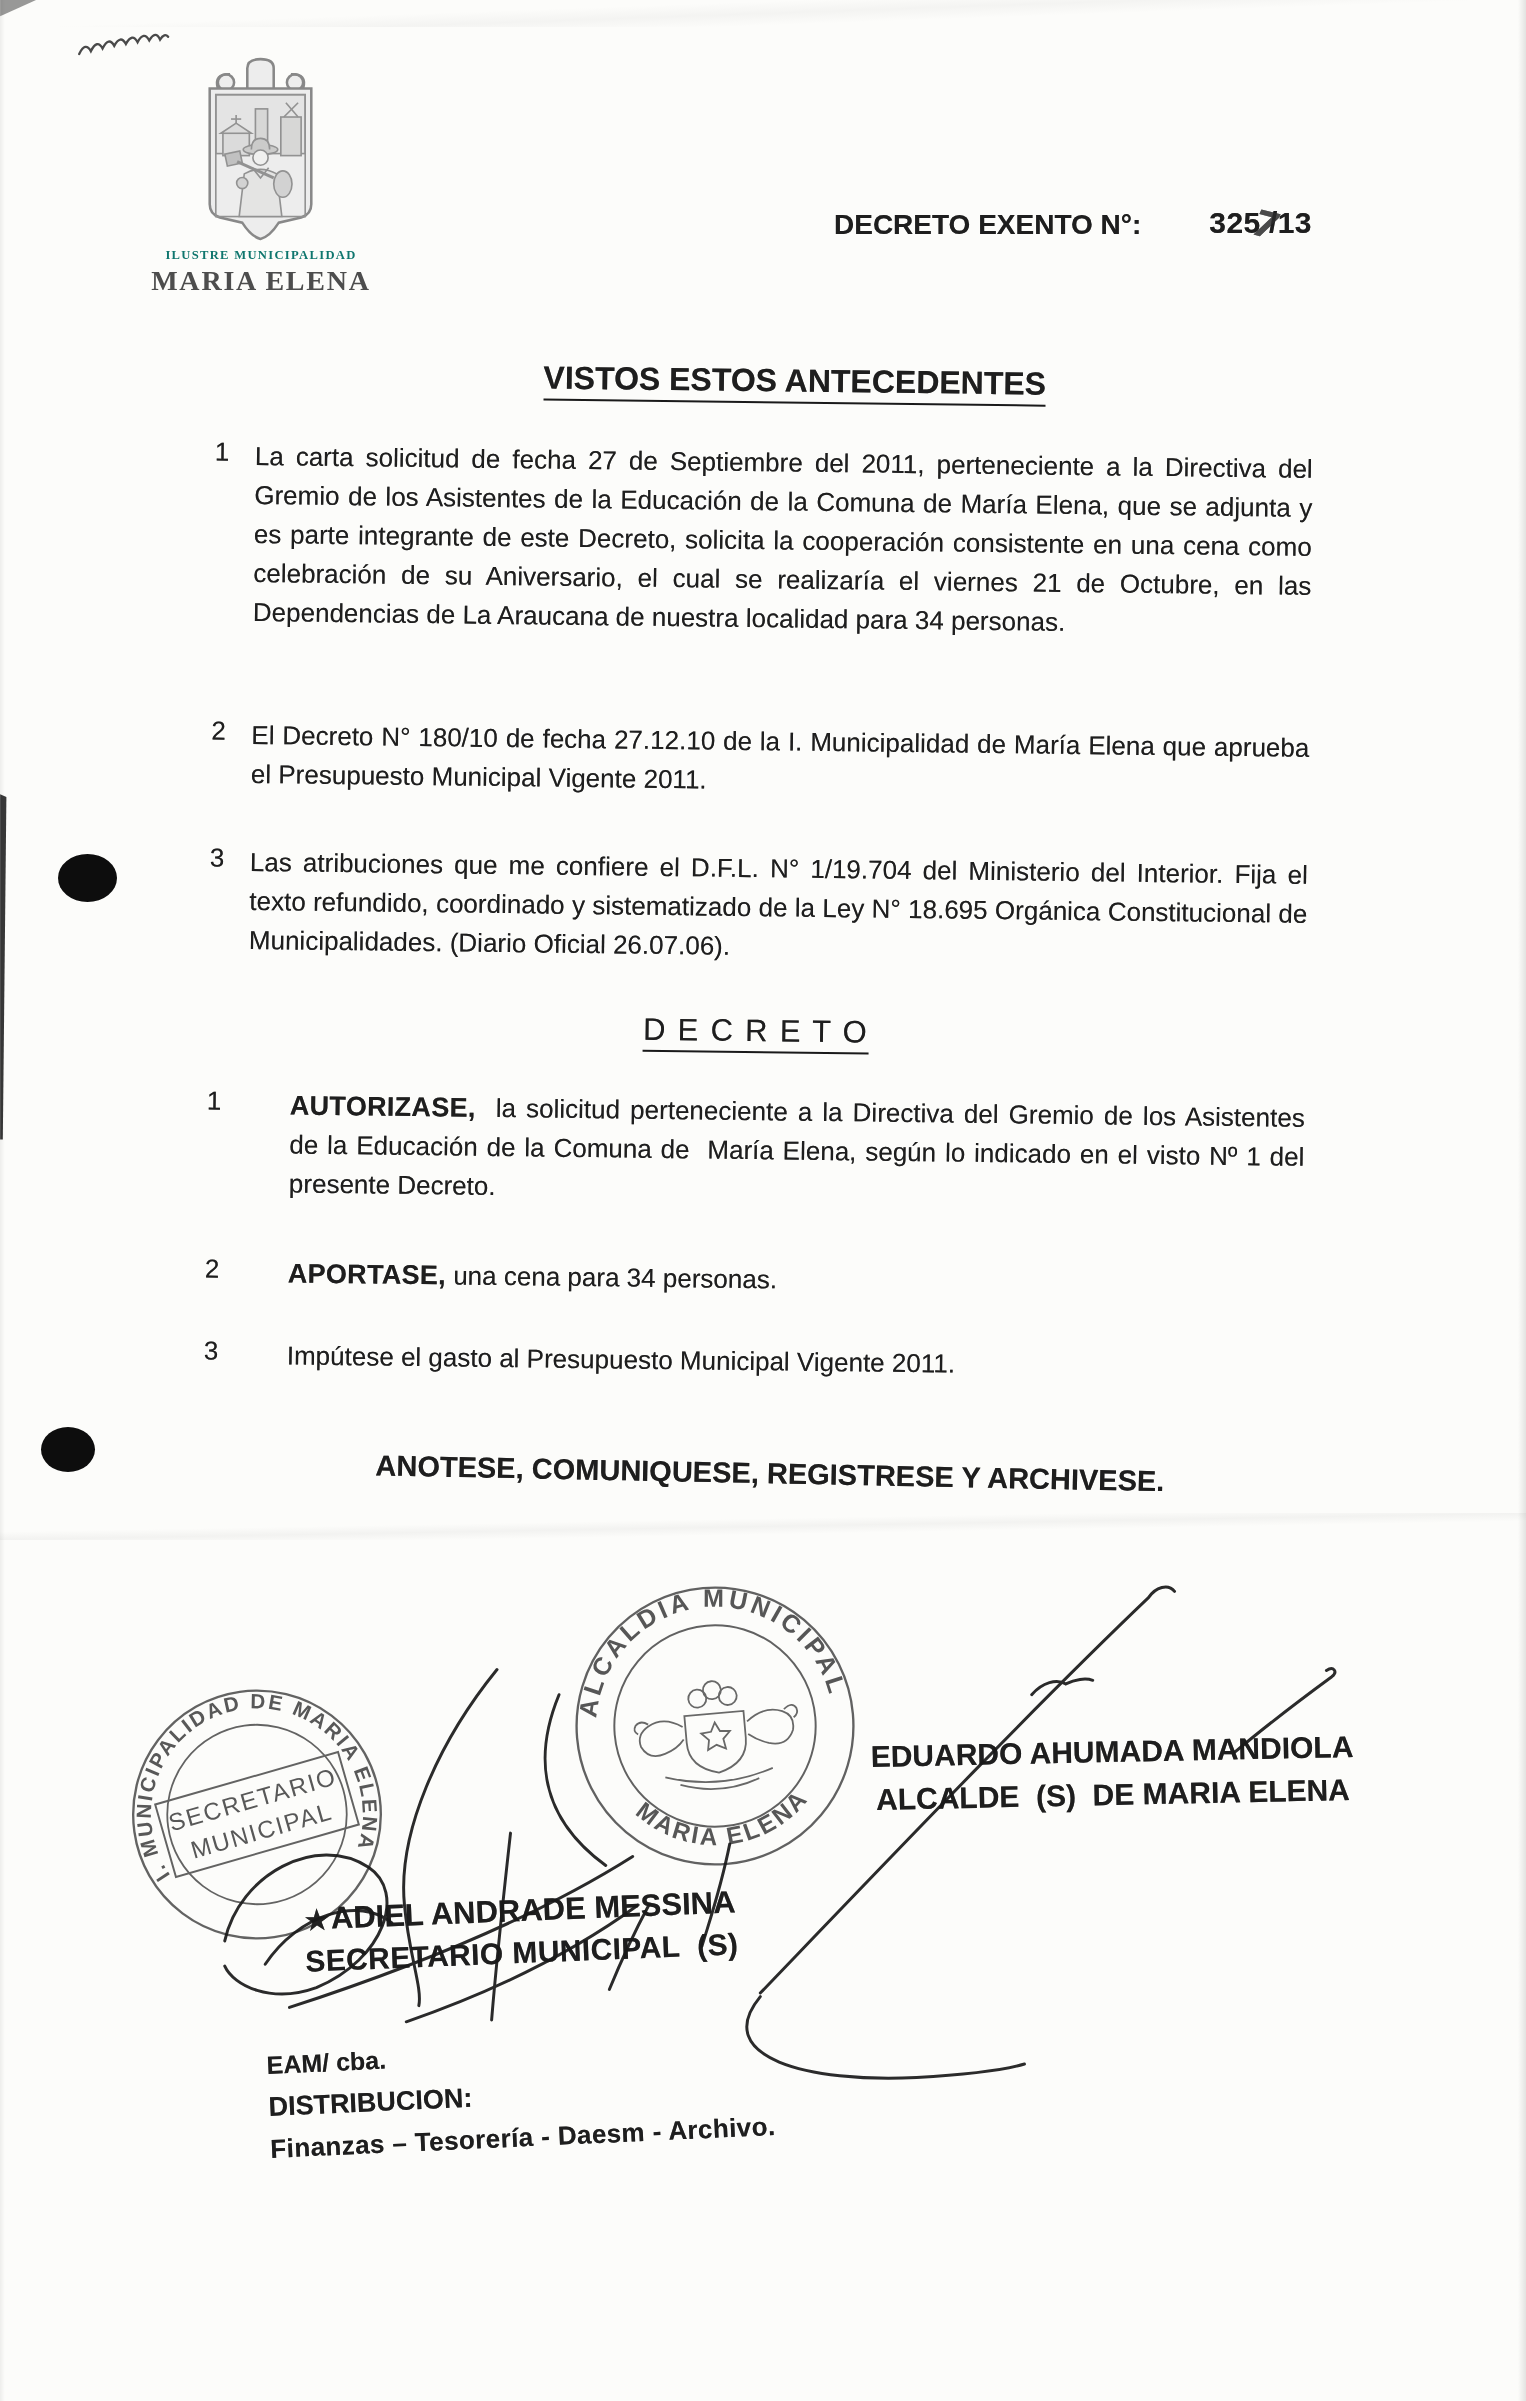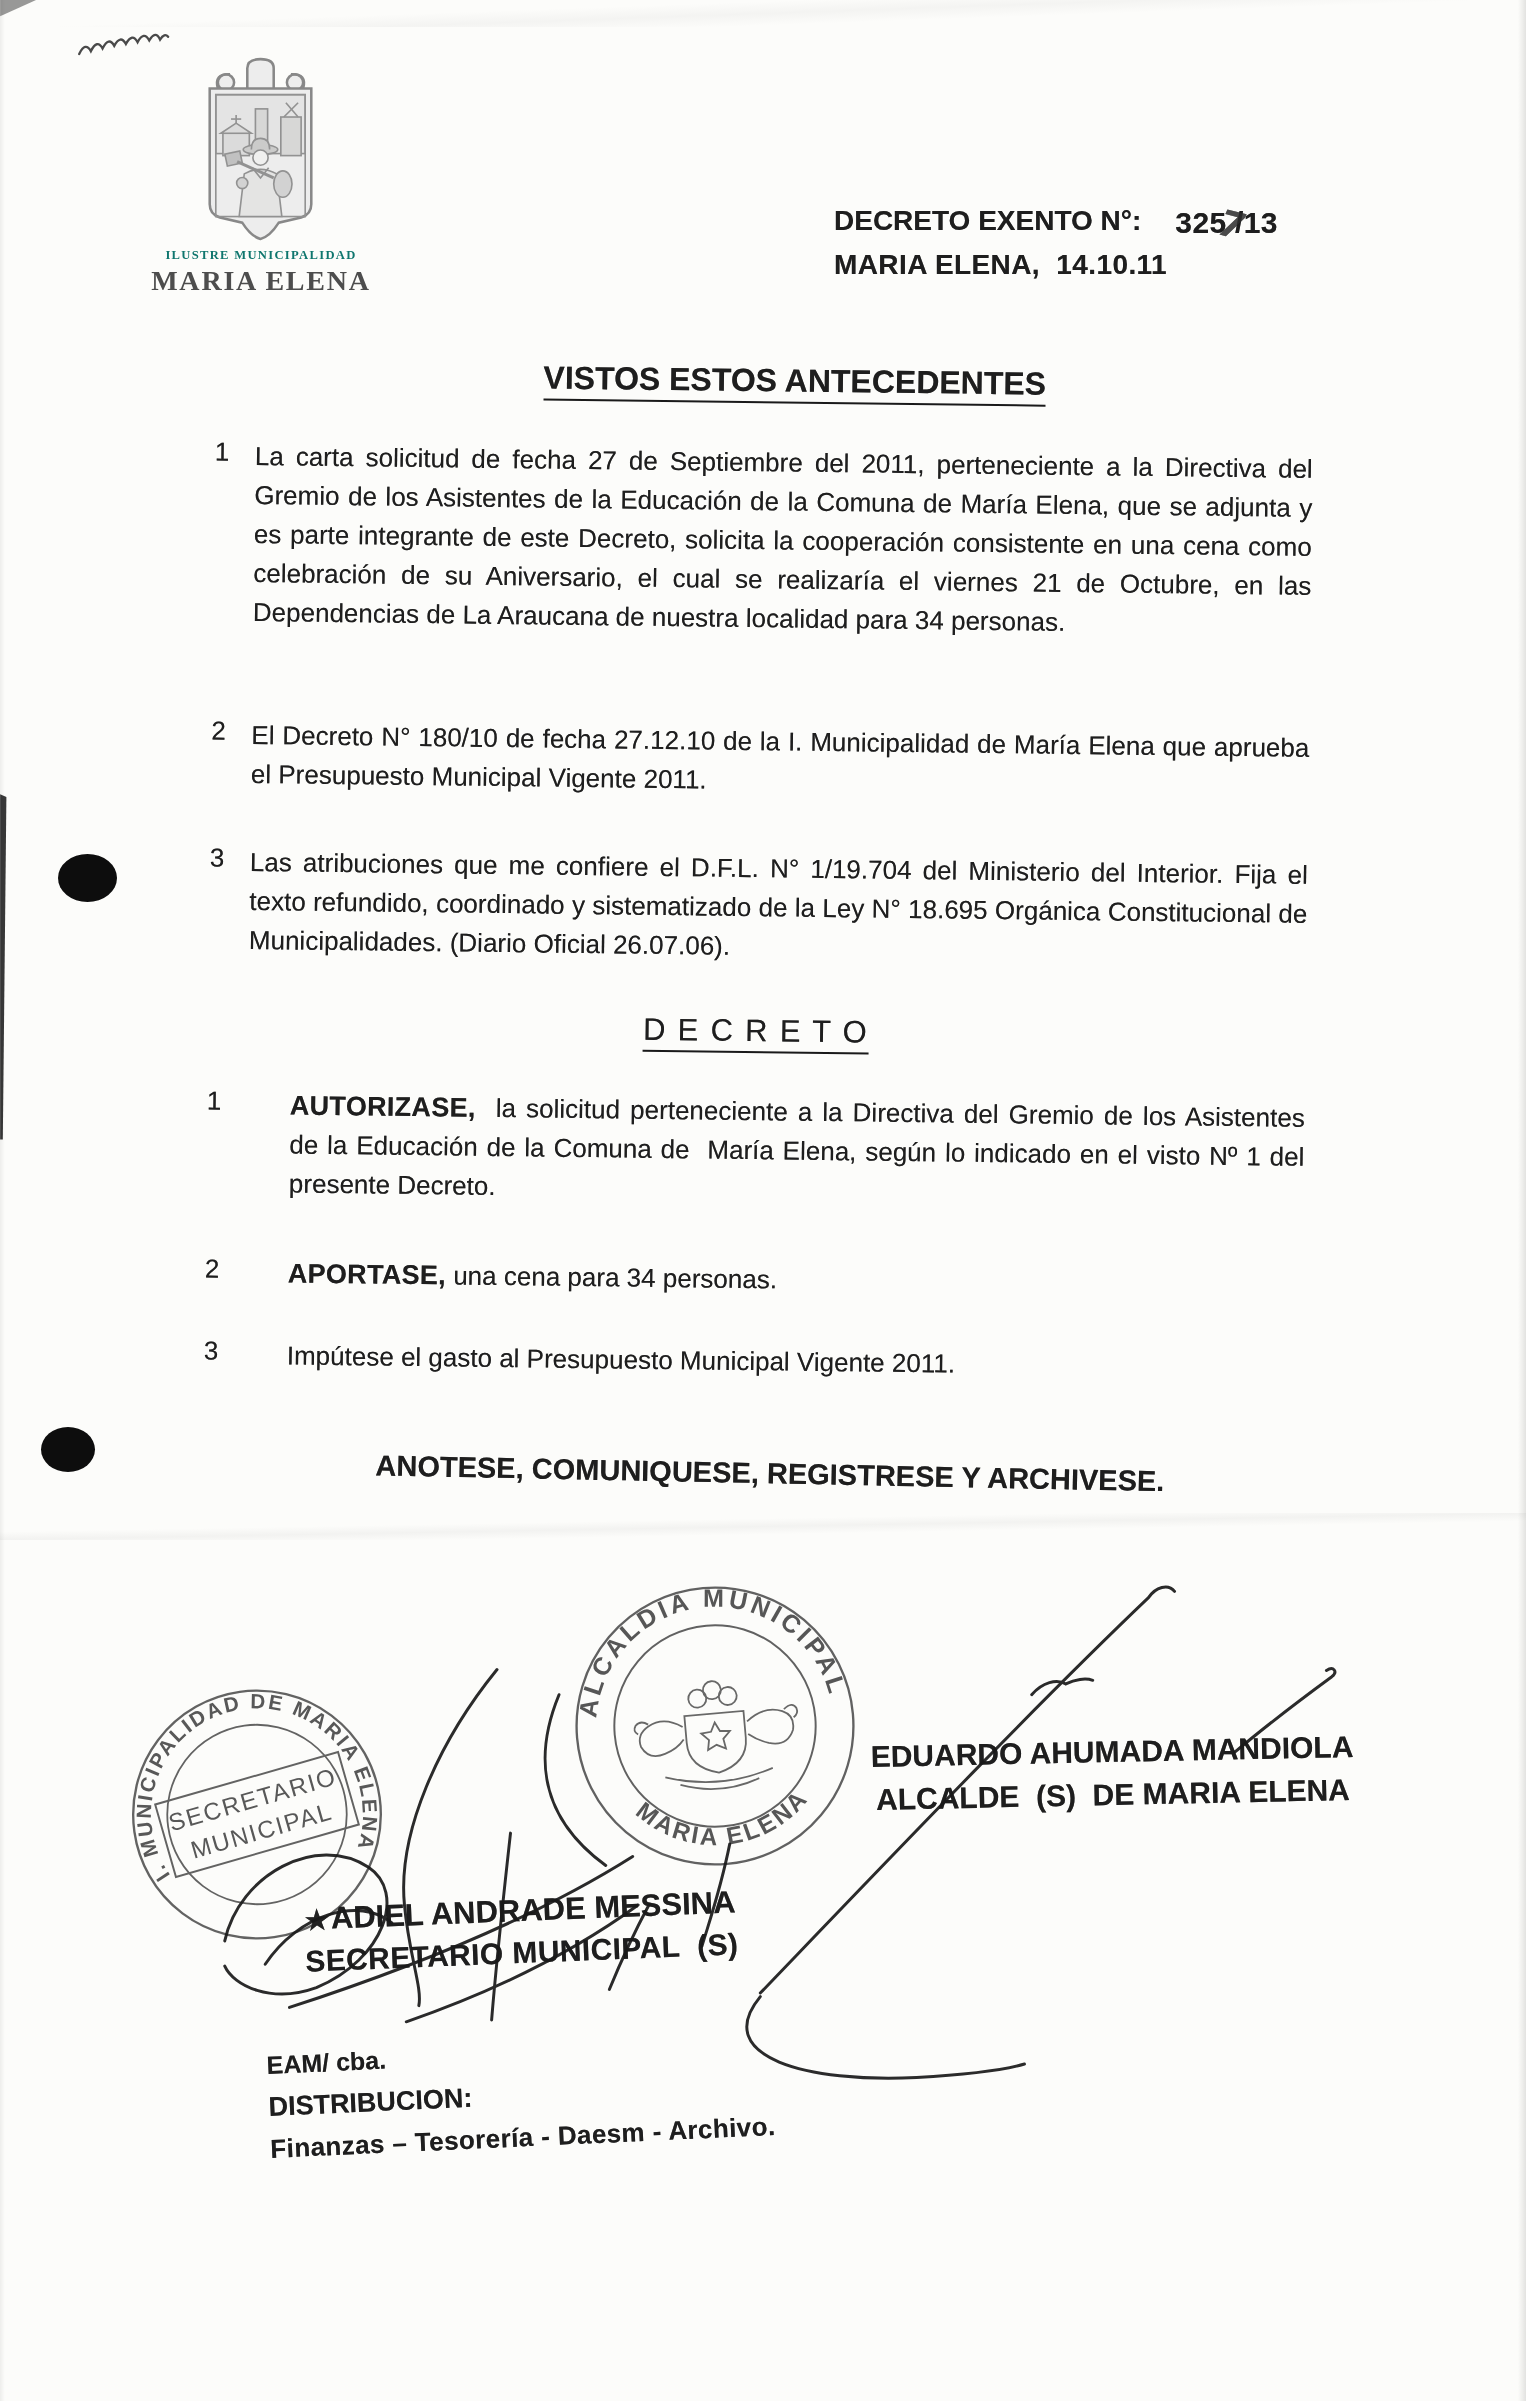--- a/index.html
+++ b/index.html
@@ -13,21 +13,21 @@
   .edge-left{left:0;top:0;width:4.5px;height:100%;background:linear-gradient(to right,rgba(0,0,0,.06),rgba(0,0,0,0));}
   .crease{left:0;width:100%;height:27px;}
   .crease.c1{top:768;background:linear-gradient(178deg,rgba(0,0,0,0) 35%,rgba(90,90,90,.05) 50%,rgba(0,0,0,0) 65%);}
   .crease.c2{top:1513px;background:linear-gradient(179deg,rgba(0,0,0,0) 35%,rgba(90,90,90,.06) 50%,rgba(0,0,0,0) 65%);}
   .punch{background:#0d0d0d;border-radius:50%;}
   
   #logo-captions{left:135px;top:248px;width:252px;text-align:center;font-family:"Liberation Serif",serif;}
   #logo-org-line{font-size:12.6px;font-weight:bold;letter-spacing:1.3px;color:#0f766e;}
   #logo-org-name{font-size:28px;font-weight:bold;letter-spacing:1.8px;color:#4d4d4d;margin-top:1.8px;}
   #decree-head{left:834px;top:200px;width:503px;}
-  #decree-line1{font-size:28px;font-weight:bold;display:flex;align-items:center;}
+  #decree-line1{font-size:28px;font-weight:bold;display:flex;align-items:flex-end;gap:34px;}
   #decree-number-group{margin-left:34px;font-size:30px;letter-spacing:0.4px;display:inline-flex;align-items:baseline;}
   .hand-digit{display:inline-block;font-family:"DejaVu Sans",sans-serif;font-size:36px;font-weight:bold;color:#2c2c2c;
               transform:rotate(14deg) skewX(-10deg) translateY(4.5px);margin:0 -11.7px 0 -5.4px;opacity:.85;}
   #decree-line2{font-size:28px;font-weight:bold;margin-top:8px;letter-spacing:0.4px;}
   
   #body-col{left:0;top:0;width:1526px;height:1528px;transform:rotate(.7deg);transform-origin:256px 359px;}
   #vistos-title{left:485px;top:356px;width:620px;text-align:center;font-size:32px;font-weight:bold;}
   .u{border-bottom:2.7px solid #1a1a1a;padding-bottom:2.7px;}
   .row{position:absolute;left:0;width:1526px;}
   .row .num{position:absolute;left:216px;top:0;font-size:26px;}
@@ -107,21 +107,20 @@
 
   <div class="abs ink" id="decree-head">
     <div id="decree-line1">
       <span>DECRETO EXENTO N°:</span>
       <span id="decree-number-group">
         <span>325</span>
           <span class="hand-digit">7</span>
           <span>/13</span>
       </span>
     </div>
-    <div id="decree-line2" class="keep-sp">MARIA ELENA,  14.10.11</div>
   </div>
 
   <div class="abs ink" id="body-col">
 
     <div class="abs" id="vistos-title">
       <span class="u">VISTOS ESTOS ANTECEDENTES</span>
     </div>
 
     <div class="row" style="top:437px;">
       <span class="num">1</span>

